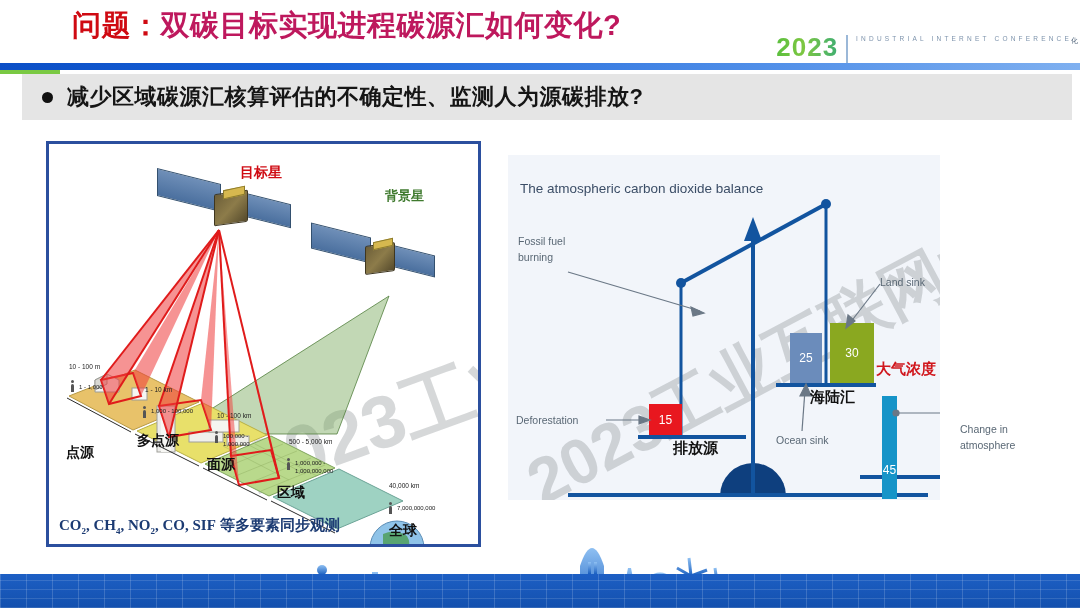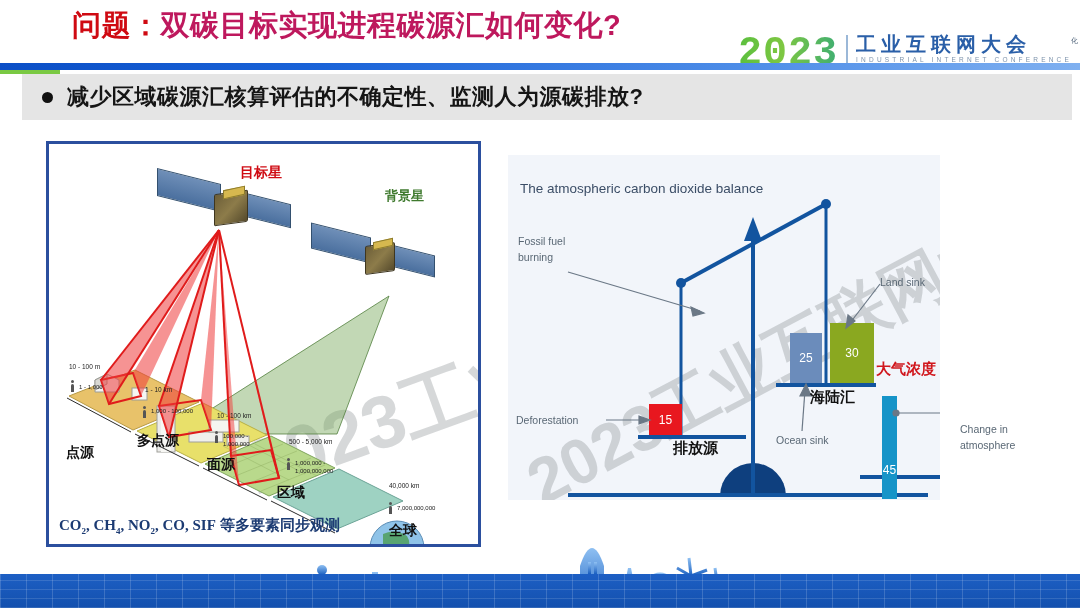--- a/index.html
+++ b/index.html
@@ -17,24 +17,24 @@
     position:absolute;left:72px;top:6px;
     font-size:29px;font-weight:bold;white-space:nowrap;
     letter-spacing:.5px;
   }
   .title .q{color:#cf0a12;}
   .title .rest{color:#be185d;}
 
   
   .logo{position:absolute;right:8px;top:34px;display:flex;align-items:flex-start;}
   .logo-year{
-    font-size:40px;font-weight:bold;letter-spacing:1px;line-height:1;
+    font-size:26px;font-weight:bold;letter-spacing:1px;line-height:1;
     background:linear-gradient(90deg,#5bbf3e 0%,#7ec742 45%,#3fae72 100%);
     -webkit-background-clip:text;background-clip:text;color:transparent;
-    font-family:Liberation Mono, monospace;
+    font-family:Liberation Sans, sans-serif;
   }
   .logo-div{width:2px;height:30px;background:#9bb8d8;margin:1px 8px 0 8px;}
   .logo-txt{display:flex;flex-direction:column;}
   .logo-cn{font-size:20px;font-weight:bold;color:#2a5fa8;letter-spacing:5px;line-height:1.05;}
   .logo-en{font-size:6.5px;color:#7d93ac;letter-spacing:3.2px;line-height:1.2;margin-top:1px;}
   .logo-tail{font-size:7px;color:#55687e;position:absolute;right:2px;top:36px;}
 
   
   .divider{position:absolute;left:0;top:63px;width:100%;height:7px;
     background:linear-gradient(90deg,#0b4fc6 0%,#1a63d8 30%,#4f8ee8 70%,#7fb0f0 100%);}
@@ -117,21 +117,20 @@
 <div class="slide">
 
   <div class="title">
     <span class="q">问题：</span><span class="rest">双碳目标实现进程碳源汇如何变化?</span>
   </div>
 
   <div class="logo">
     <div class="logo-year">2023</div>
     <div class="logo-div"></div>
     <div class="logo-txt">
-      <div class="logo-cn">工业互联网大会</div>
       <div class="logo-en">INDUSTRIAL INTERNET CONFERENCE</div>
     </div>
   </div>
   <div class="logo-tail">化</div>
 
   <div class="divider"></div>
   <div class="divider-green"></div>
 
   <div class="bullet-band">
     <div class="bullet-dot"></div>

